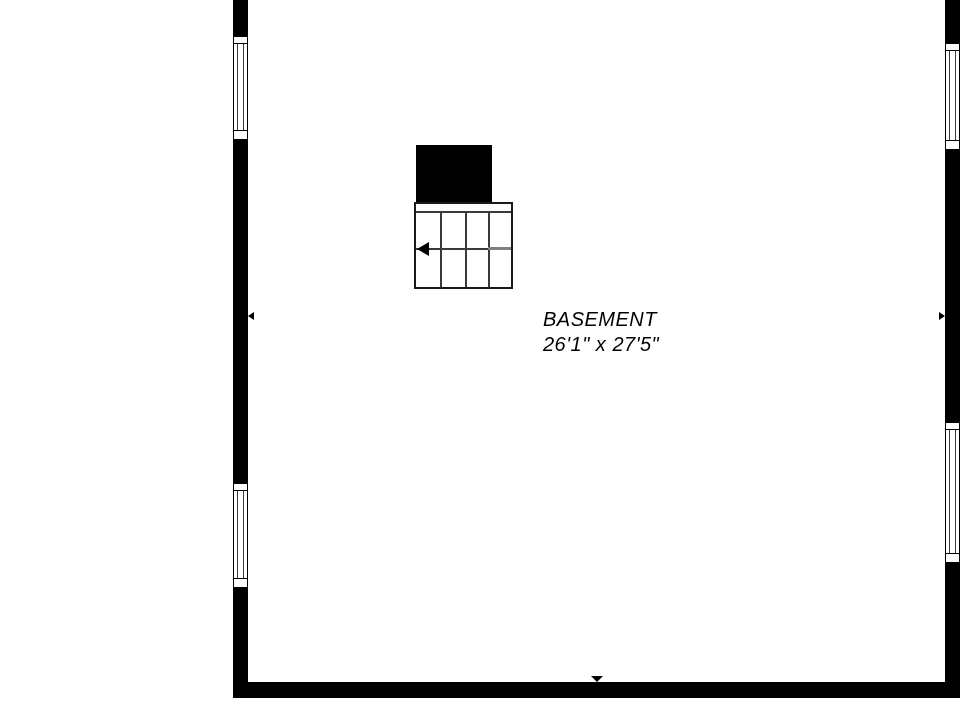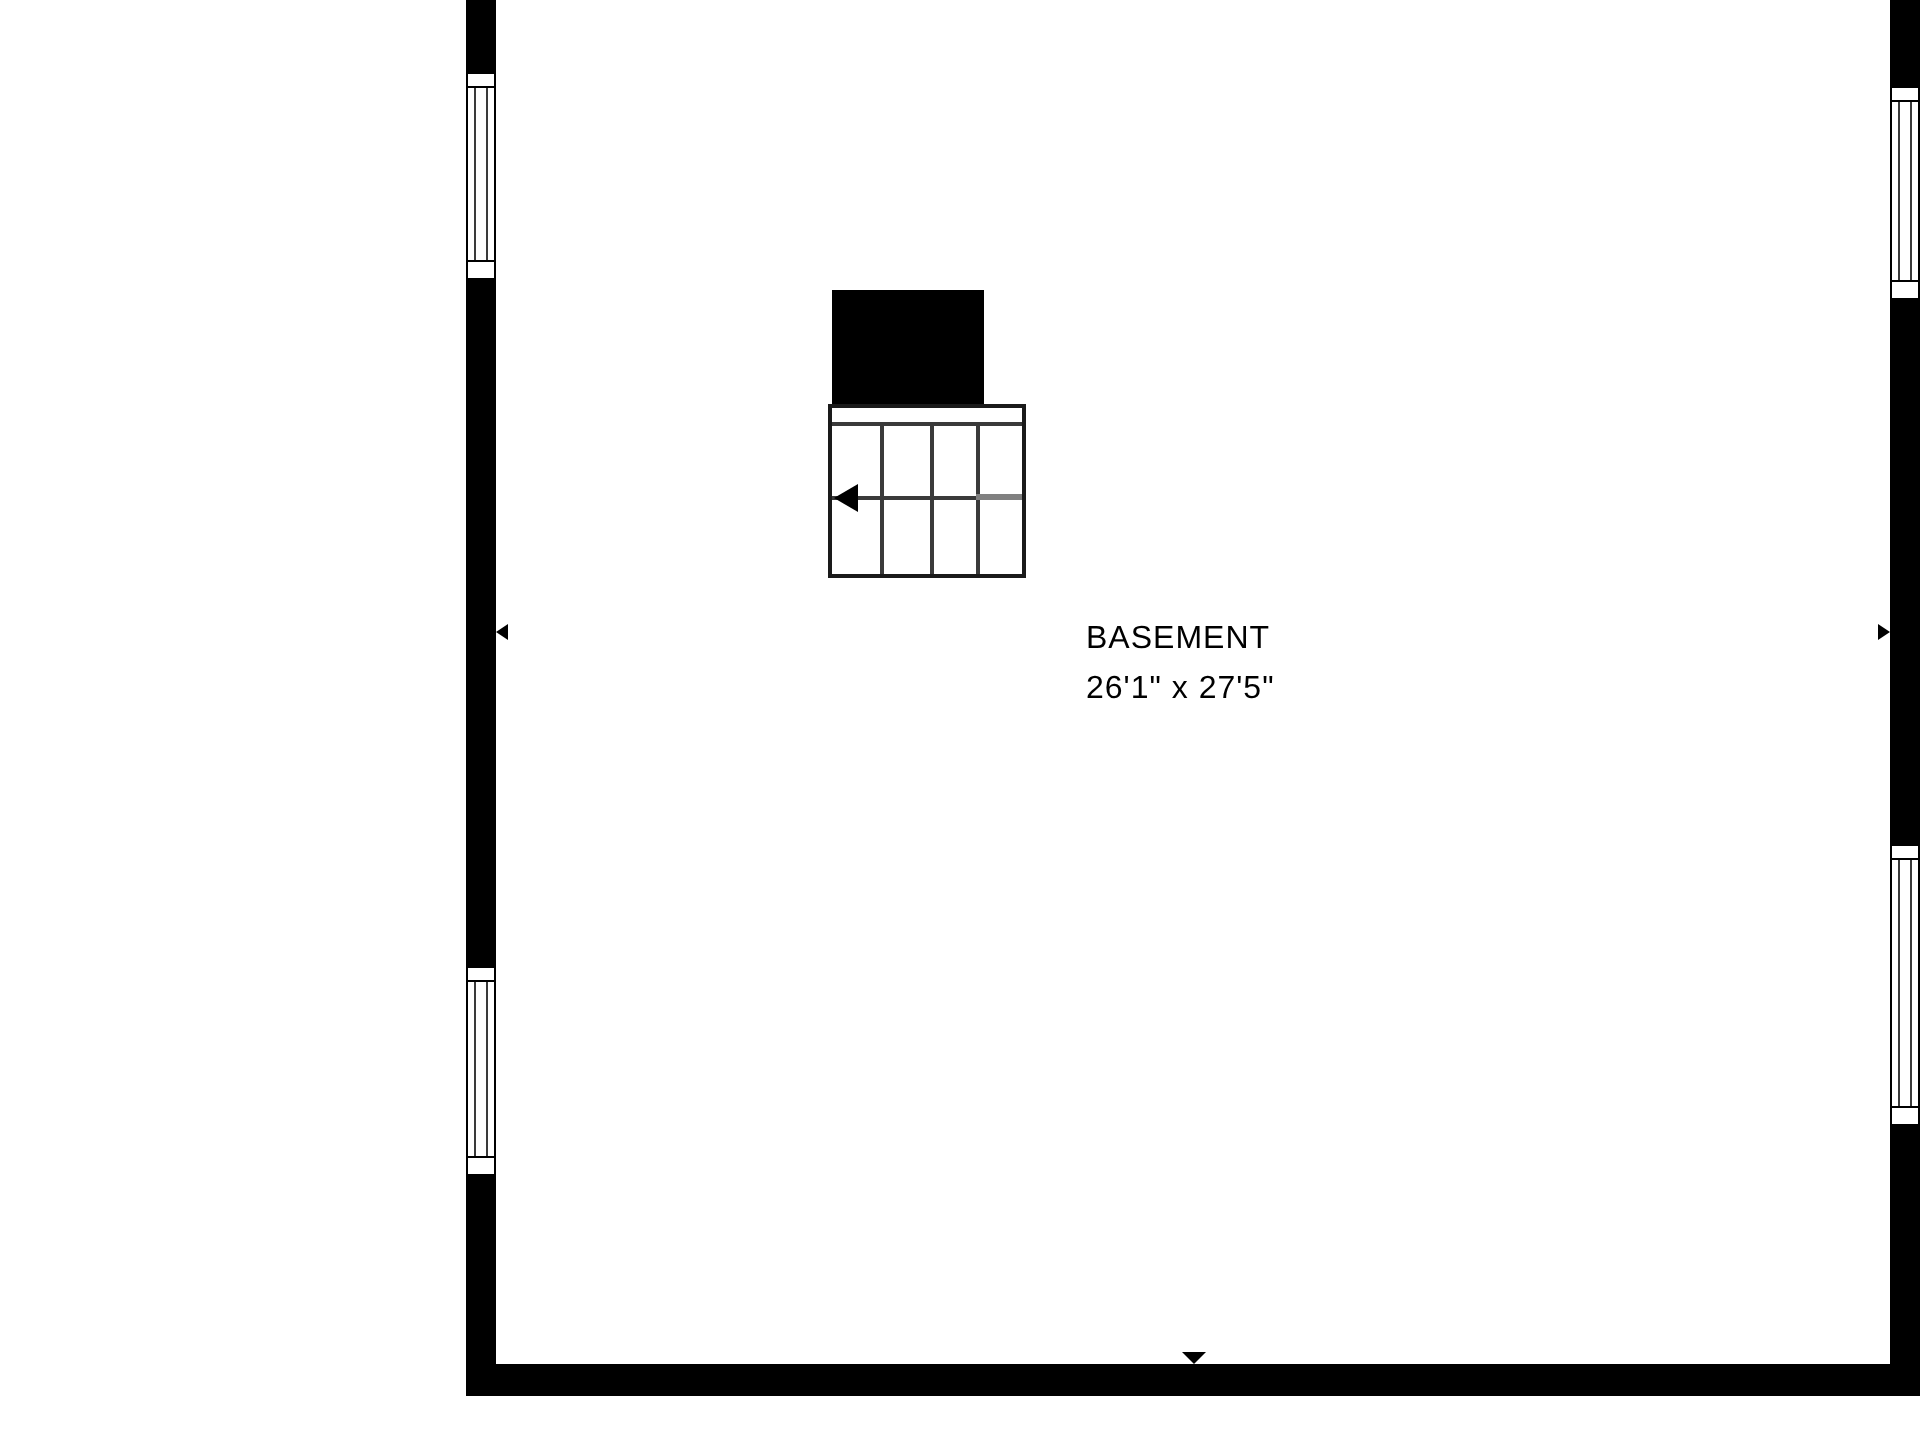--- a/index.html
+++ b/index.html
@@ -54,21 +54,21 @@
   }
 
   .marker{width:0;height:0;}
   #marker-left{left:248px;top:312px;border-top:4px solid transparent;border-bottom:4px solid transparent;border-right:6px solid var(--wall,#000);}
   #marker-right{left:939px;top:312px;border-top:4px solid transparent;border-bottom:4px solid transparent;border-left:6px solid var(--wall,#000);}
   #marker-bottom{left:591px;top:676px;border-left:6px solid transparent;border-right:6px solid transparent;border-top:6px solid var(--wall,#000);}
 
   #room-label{
     left:543px;top:307px;
     color:var(--text,#000);
-    font-size:16px;line-height:25px;letter-spacing:0.5px;white-space:nowrap;
+    font-size:20px;line-height:25px;letter-spacing:0.5px;white-space:nowrap;font-style:italic;
   }
 </style>
 </head>
 <body>
 
 <div class="abs wall" id="wall-left"></div>
 <div class="abs wall" id="wall-right"></div>
 <div class="abs wall" id="wall-bottom"></div>
 
 <div class="abs window" id="window-left-top">

